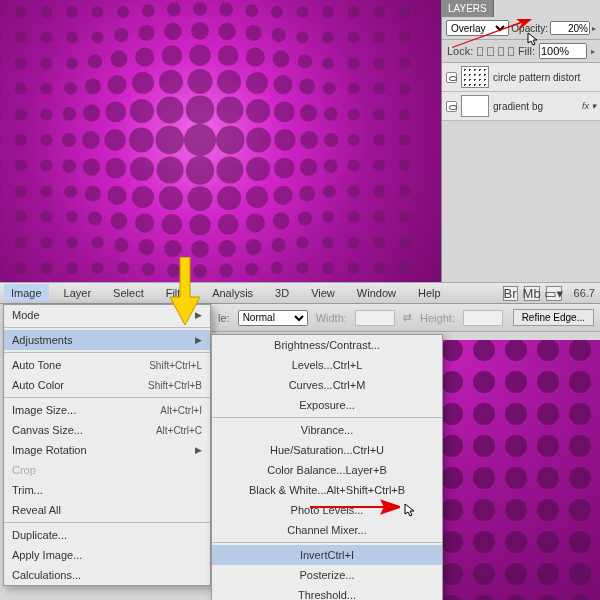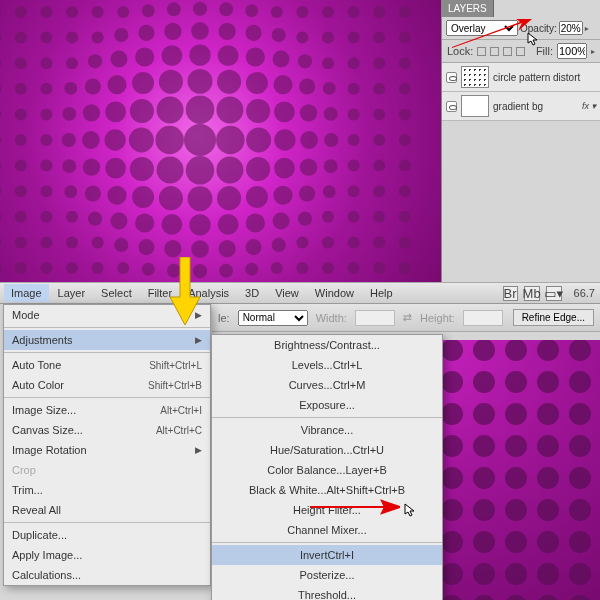--- a/index.html
+++ b/index.html
@@ -5,31 +5,31 @@
   * { margin: 0; padding: 0; box-sizing: border-box; font-family: Tahoma, Arial, sans-serif; font-size: 11px; }
   body { width: 600px; height: 600px; background: #d6d6d6; overflow: hidden; position: relative; }
   .canvas-area { position: absolute; left: 0; top: 0; width: 441px; height: 282px; background: radial-gradient(circle at 45% 48%, #f068e8 0%, #d024c8 30%, #a01498 60%, #780a70 100%); overflow: hidden; }
   .canvas-area svg { position: absolute; left: 0; top: 0; }
   .canvas-lower { position: absolute; left: 442px; top: 340px; width: 158px; height: 260px; background: radial-gradient(circle at -20% -10%, #d024c8 0%, #a01498 50%, #780a70 100%); overflow: hidden; }
   .layers-panel { position: absolute; right: 0; top: 0; width: 159px; height: 282px; background: #d6d6d6; border-left: 1px solid #888; }
   .layers-tab { background: #8a8a8a; color: #fff; padding: 3px 6px; display: inline-block; font-size: 10px; border-right: 1px solid #666; }
   .layers-ctrl { background: #d6d6d6; padding: 3px 4px; display: flex; align-items: center; gap: 2px; border-bottom: 1px solid #aaa; font-size: 10px; }
   .layers-ctrl select { font-size: 10px; width: 72px; height: 16px; }
   .layers-ctrl .lbl { font-size: 10px; color: #333; }
-  .layers-ctrl input { width: 24px; font-size: 10px; height: 14px; text-align: right; }
+  .layers-ctrl input { width: 40px; font-size: 10px; height: 14px; text-align: right; }
   .lock-row { background: #d6d6d6; padding: 3px 5px; display: flex; align-items: center; gap: 4px; font-size: 10px; color: #444; border-bottom: 1px solid #aaa; }
   .lock-row .fill { margin-left: auto; }
   .layer-row { display: flex; align-items: center; background: #e8e8e8; border-bottom: 1px solid #bbb; padding: 3px 4px; gap: 4px; }
   .eye { width: 11px; height: 11px; border: 1px solid #888; background: #fff; position: relative; border-radius: 2px; flex-shrink: 0; }
   .eye::after { content: ''; position: absolute; left: 2px; top: 3px; width: 6px; height: 3px; border: 1px solid #555; border-radius: 50%; }
   .thumb { width: 28px; height: 22px; border: 1px solid #888; background: #fff; flex-shrink: 0; }
   .thumb.pattern { background: radial-gradient(circle, #333 1px, #fff 1px); background-size: 5px 5px; }
   .layer-name { font-size: 10px; color: #333; }
   .fx-ind { margin-left: auto; font-style: italic; font-size: 9px; color: #444; }
-  .menubar { position: absolute; left: 0; top: 282px; width: 503px; height: 22px; background: linear-gradient(#e8e8e8, #cfcfcf); border-top: 1px solid #aaa; border-bottom: 1px solid #999; display: flex; align-items: center; padding: 0 4px; gap: 2px; }
+  .menubar { position: absolute; left: 0; top: 282px; width: 503px; height: 22px; background: linear-gradient(#e8e8e8, #cfcfcf); border-top: 1px solid #aaa; border-bottom: 1px solid #999; display: flex; align-items: center; padding: 0 4px; gap: 8px; }
   .menubar span { padding: 3px 7px; color: #333; cursor: default; }
   .menubar span.active { background: #bfd4f0; }
   .right-toolbar { position: absolute; right: 0; top: 282px; width: 97px; height: 22px; background: linear-gradient(#e8e8e8, #cfcfcf); border-top: 1px solid #aaa; border-bottom: 1px solid #999; display: flex; align-items: center; justify-content: flex-end; gap: 6px; padding: 0 5px; color: #444; }
   .right-toolbar .iconbox { width: 16px; height: 15px; border: 1px solid #888; background: #eee; font-size: 13px; display: flex; align-items: center; justify-content: center; }
   .right-toolbar .zoom { font-size: 11px; margin-left: 6px; }
   .options-bar { position: absolute; left: 212px; top: 304px; width: 388px; height: 28px; background: linear-gradient(#e4e4e4, #cfcfcf); border-bottom: 1px solid #aaa; display: flex; align-items: center; padding: 0 6px; gap: 8px; color: #666; font-size: 10px; }
   .options-bar select { font-size: 10px; height: 16px; width: 70px; }
   .options-bar input { width: 40px; height: 16px; font-size: 10px; background: #eee; border: 1px solid #bbb; }
   .options-bar button { font-size: 10px; padding: 2px 8px; background: #e8e8e8; border: 1px solid #999; }
   .dropdown { position: absolute; left: 3px; top: 304px; width: 208px; background: #ececec; border: 1px solid #9a9a9a; box-shadow: 3px 3px 8px rgba(0,0,0,0.3); color: #333; }
@@ -350,21 +350,21 @@
     <input value="20%" style="">
     <span style="font-size:8px;color:#555">▸</span>
   </div>
   <div class="lock-row">
     <span>Lock:</span>
     <span class="lockicon"></span>
     <span class="lockicon"></span>
     <span class="lockicon"></span>
     <span class="lockicon"></span>
     <span class="fill">Fill:</span>
-    <input style="width: 30px;" value="100%">
+    <input style="width: 48px;" value="100%">
     <span style="font-size:8px;color:#555">▸</span>
   </div>
   <div class="layer-row">
     <span class="eye"></span>
     <span class="thumb pattern"></span>
     <span class="layer-name">circle pattern distort</span>
   </div>
   <div class="layer-row">
     <span class="eye"></span>
     <span class="thumb"></span>
@@ -480,21 +480,21 @@
     </div>
     <div class="item">
       <span>Color Balance...</span>
       <span class="shortcut">Layer+B</span>
     </div>
     <div class="item">
       <span>Black &amp; White...</span>
       <span class="shortcut">Alt+Shift+Ctrl+B</span>
     </div>
     <div class="item">
-      <span>Height Filter...</span>
+      <span>Photo Levels...</span>
     </div>
     <div class="item">
       <span>Channel Mixer...</span>
     </div>
     <div class="sep"></div>
     <div class="item hl">
       <span>Invert</span>
       <span class="shortcut">Ctrl+I</span>
     </div>
     <div class="item">

